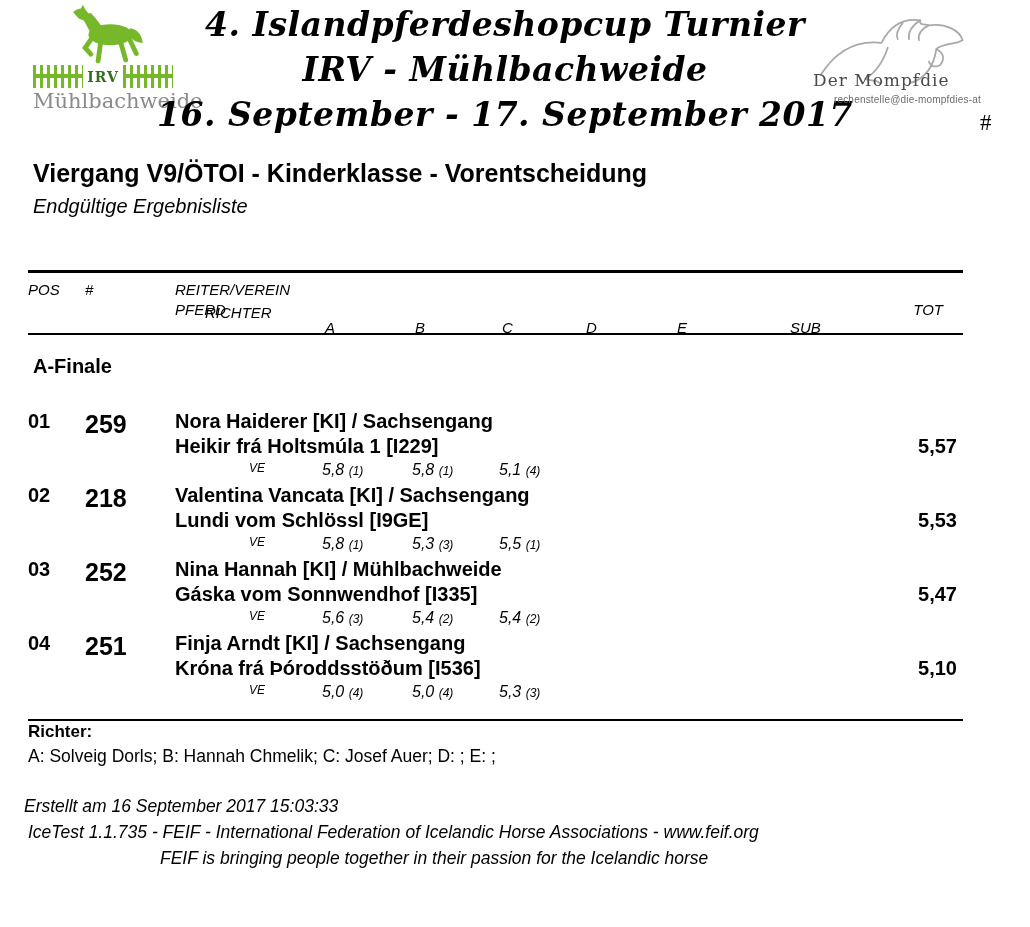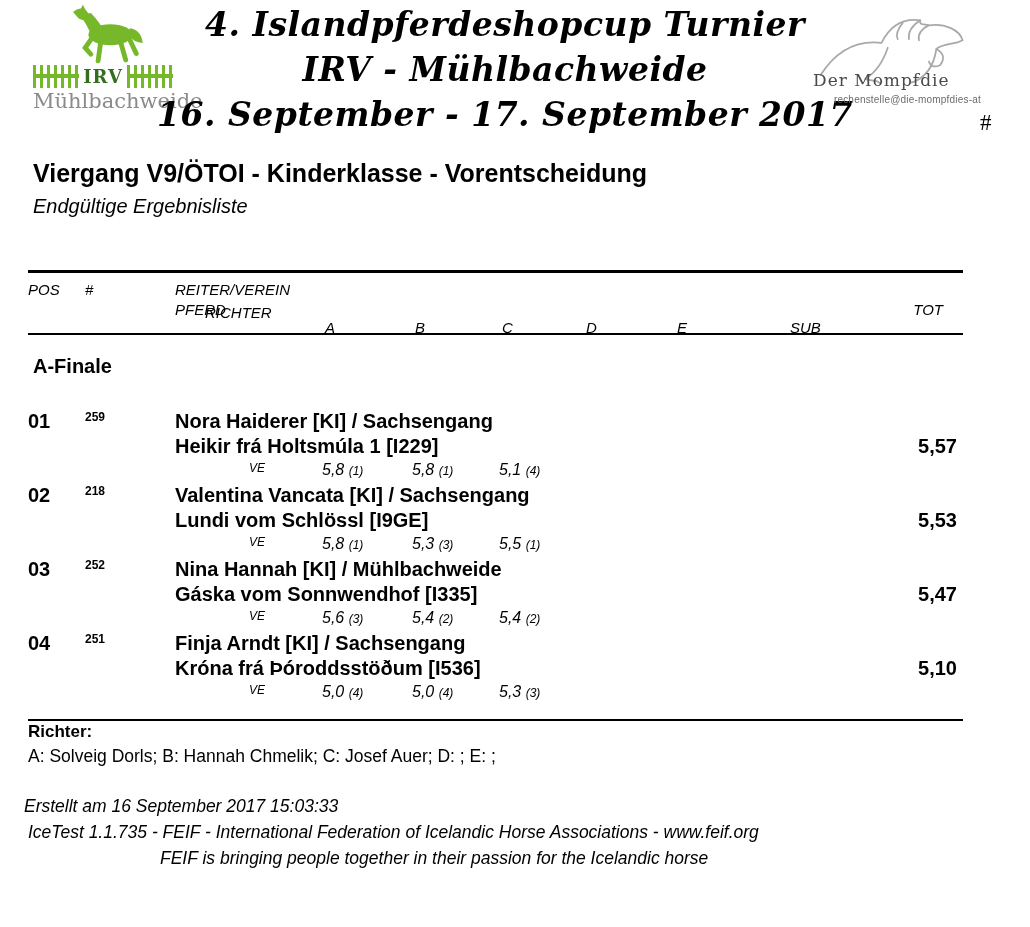--- a/index.html
+++ b/index.html
@@ -11,21 +11,21 @@
     font-family:"DejaVu Serif",serif;font-style:italic;font-weight:bold;
     font-size:33px;line-height:45px;letter-spacing:.5px;}
   .hash{left:980px;top:110px;font-family:"Liberation Serif",serif;font-size:23px;}
 
   .logo-left{left:33px;top:4px;width:140px;}
   .logo-horse{display:block;margin:0 auto;}
   .fence{display:flex;align-items:center;height:23px;margin-top:1px;}
   .fence-seg{flex:1;height:23px;
     background-image:linear-gradient(rgba(0,0,0,0) 9px,#76b82a 9px,#76b82a 13px,rgba(0,0,0,0) 13px),
       repeating-linear-gradient(90deg,#76b82a 0 3px,rgba(0,0,0,0) 3px 7px);}
-  .fence-label{padding:0 4px;color:#336f1f;font-weight:bold;font-size:18px;
+  .fence-label{padding:0 4px;color:#336f1f;font-weight:bold;font-size:14px;
     font-family:"DejaVu Serif",serif;letter-spacing:1px;}
   .logo-name{text-align:center;color:#8a8a8a;font-family:"DejaVu Serif",serif;font-size:21px;margin-top:1px;}
 
   .logo-right{left:813px;top:10px;width:168px;height:110px;}
   .sketch{position:absolute;left:0;top:0;}
   .mompfdie-name{position:absolute;left:0;top:60px;width:160px;text-align:left;
     font-family:"DejaVu Serif",serif;font-size:17px;color:#4a4a4a;letter-spacing:1px;}
   .mompfdie-mail{position:absolute;left:0;top:84px;width:168px;text-align:right;
     font-size:10px;font-weight:normal;color:#6b6b6b;letter-spacing:.2px;}
 
@@ -46,21 +46,21 @@
   .th-tot{left:843px;top:301px;width:100px;text-align:right;font-style:italic;}
   .th-judge{left:205px;top:304px;}
   .th-a{left:325px;top:319px;} .th-b{left:415px;top:319px;} .th-c{left:502px;top:319px;}
   .th-d{left:586px;top:319px;} .th-e{left:677px;top:319px;} .th-sub{left:790px;top:319px;}
 
   .section-title{left:33px;top:355px;font-size:20px;font-weight:bold;}
 
   
   .entry{position:absolute;left:0;top:0;width:1030px;height:74px;}
   .e-pos{position:absolute;left:28px;top:0;font-size:20px;font-weight:bold;}
-  .e-num{position:absolute;left:85px;top:0;font-size:12px;font-weight:bold;}
+  .e-num{position:absolute;left:85px;top:0;font-size:25px;font-weight:bold;}
   .e-rider{position:absolute;left:175px;top:0;font-size:20px;font-weight:bold;white-space:nowrap;}
   .e-horse{position:absolute;left:175px;top:25px;font-size:20px;font-weight:bold;white-space:nowrap;text-align:center;}
   .e-tot{position:absolute;left:820px;top:25px;width:137px;text-align:right;font-size:20px;font-weight:bold;}
   .e-test{position:absolute;left:205px;top:51px;font-size:12px;font-style:italic;margin-left:44px;}
   .score{position:absolute;top:51px;font-size:16px;font-style:italic;white-space:nowrap;}
   .score small{font-size:12px;font-style:italic;}
   .score-a{left:322px;} .score-b{left:412px;} .score-c{left:499px;}
 
   
   .judges-label{left:28px;top:722px;font-size:17px;font-weight:bold;}

